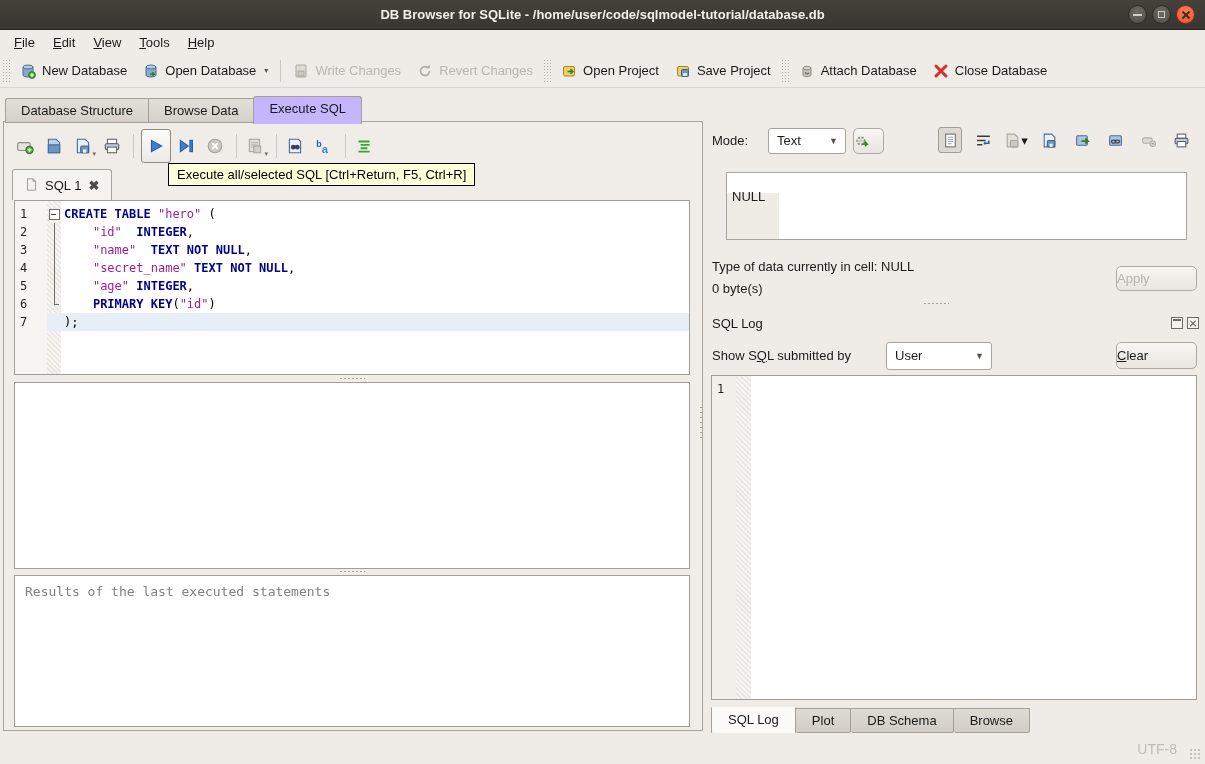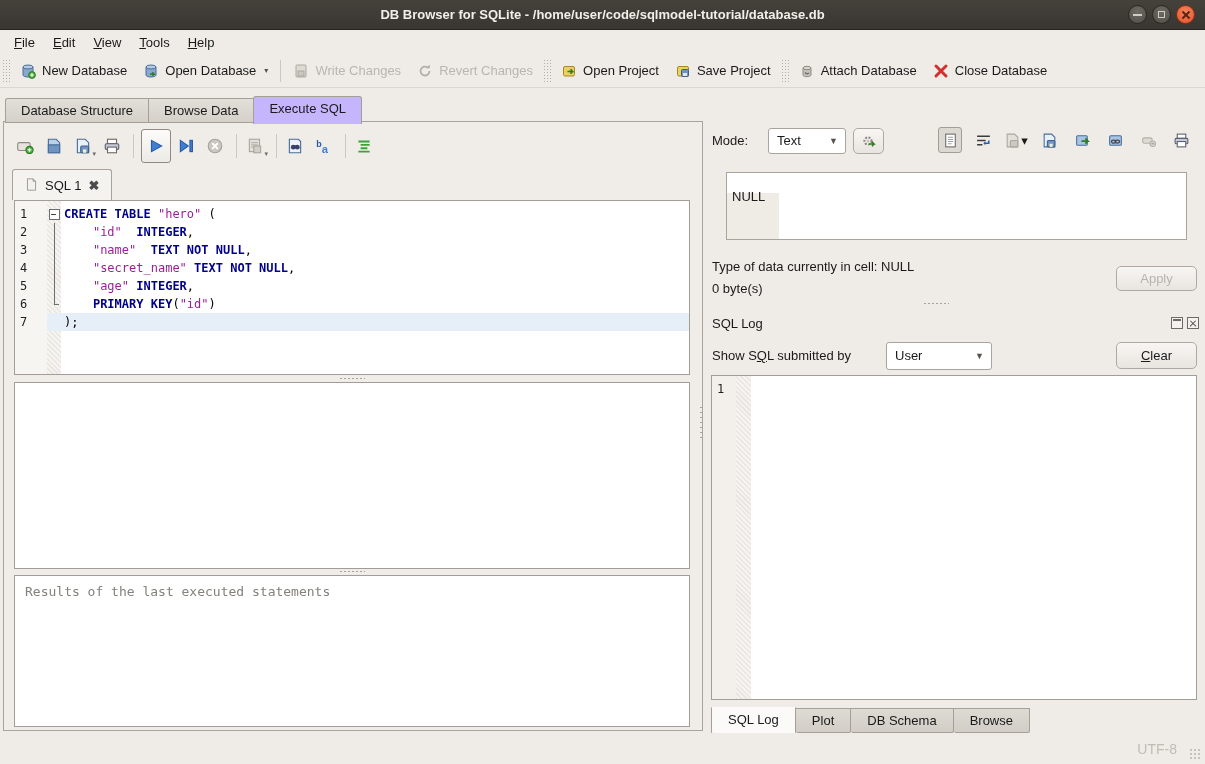--- a/index.html
+++ b/index.html
@@ -112,21 +112,21 @@
   .dock-icons { display:flex; gap:4px; }
   .dock-ic { width:12px; height:12px; position:relative; border:1px solid #6e6a64; background:#f4f2ee; }
   .dock-ic.float::before { content:""; position:absolute; left:1px; top:1px; right:1px; height:2px; background:#6e6a64; }
   .dock-ic.closeic::before, .dock-ic.closeic::after { content:""; position:absolute; left:1px; top:4.5px; width:8px; height:1.4px; background:#57534d; }
   .dock-ic.closeic::before { transform:rotate(45deg); }
   .dock-ic.closeic::after { transform:rotate(-45deg); }
 
   .combo { position:absolute; height:26px; background:#fff; border:1px solid #a9a49d; border-radius:3px;
     line-height:24px; padding-left:8px; }
   .combo .arrow { position:absolute; right:7px; top:0; line-height:24px; font-size:9px; color:#55524c; }
-  .btn { position:absolute; border:1px solid #aeaaa3; border-radius:5px; text-align:center;
+  .btn { position:absolute; border:1px solid #aeaaa3; border-radius:5px; text-align:left;
     background:linear-gradient(#f8f6f3,#e8e5e0); }
   .btn.disabled { color:#b7b4ae; }
   .btn u { text-decoration:underline; }
 
   .cicon { width:24px; height:26px; display:flex; align-items:center; justify-content:center; position:relative; }
   .cicon.pressed { border:1px solid #a29d96; border-radius:3px; background:#dcd8d2; }
 
   .cell-box { position:absolute; left:20px; top:84px; width:461px; height:68px;
     border:1px solid #a8a39b; background:#fff; }
   .cell-strip { position:absolute; left:0; top:20px; bottom:0; width:52px; background:#efece6; }
@@ -404,20 +404,23 @@
       <div class="results-grid"></div>
       <div class="h-splitter" style="top:446px;">
           <div class="dots-h"></div>
         </div>
       <div class="results-msg">
         <span>Results of the last executed statements</span>
       </div>
     </div>
   </div>
 
+  <div class="tooltip">
+    <span>Execute all/selected SQL [Ctrl+Return, F5, Ctrl+R]</span>
+  </div>
 
   <div class="v-handle"></div>
 
   <div class="right-panel">
 
 
     <div style="position:absolute;left:6px;top:45px;">Mode:</div>
     <div class="combo" style="left:62px;top:40px;width:78px;">
       <span>Text</span>
       <span class="arrow">▼</span>

